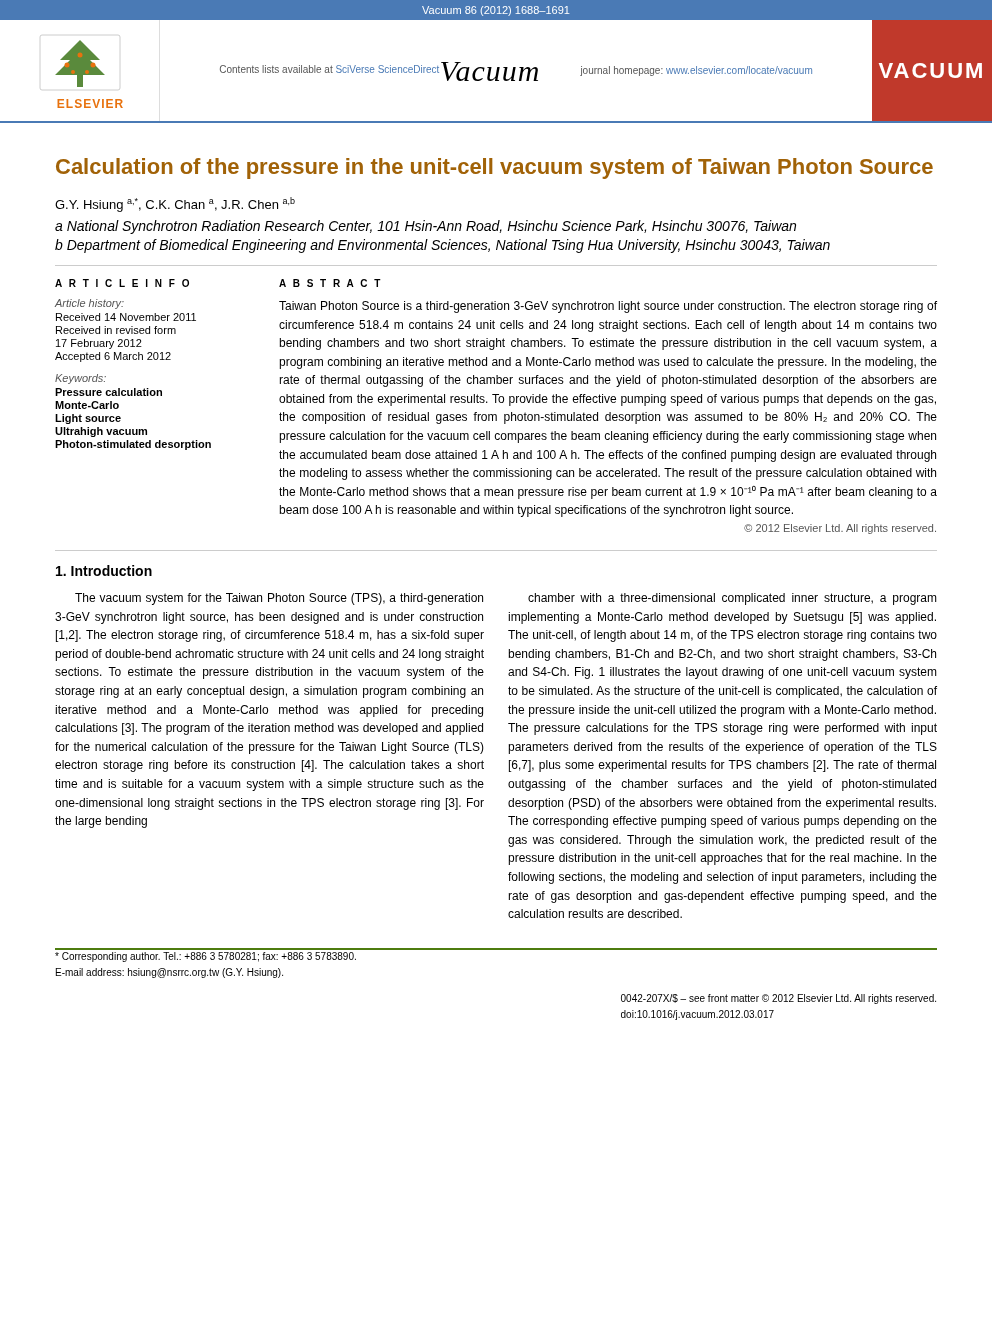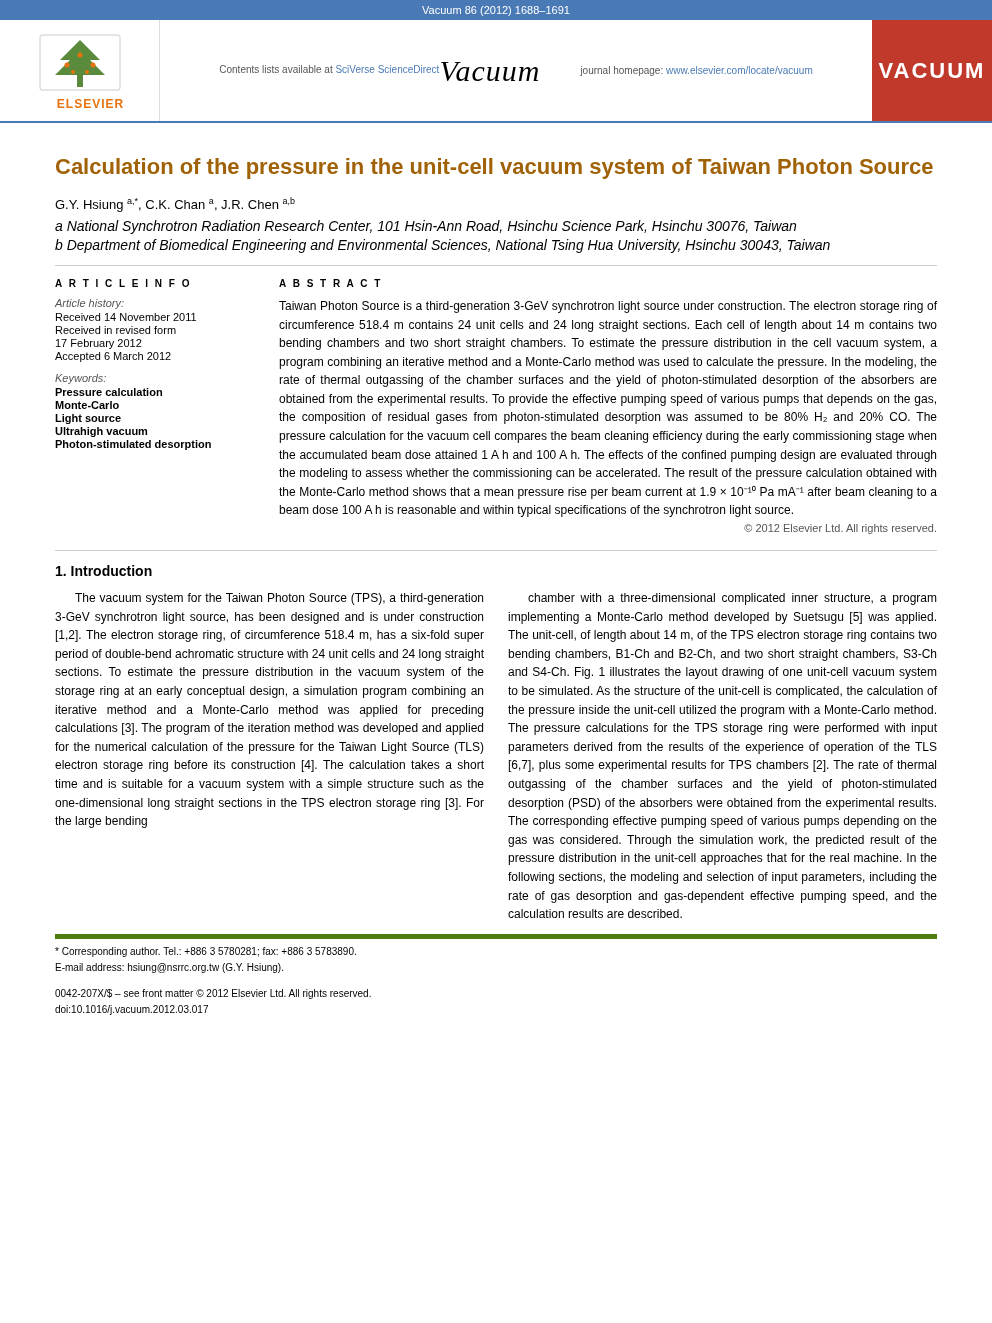--- a/index.html
+++ b/index.html
@@ -231,34 +231,33 @@
       font-family: Arial, sans-serif;
       margin-bottom: 8px;
       margin-top: 4px;
     }
     .body-para {
       margin-bottom: 8px;
       text-indent: 20px;
     }
     
     .footer-section {
-      border-top: 5px solid #4d7c0f;
-      margin-top: 2px;
-      padding-top: 6px;
+      border-top: 2px solid #4d7c0f;
+      margin-top: 16px;
     }
     .footnote-text {
       font-size: 10px;
       color: #000;
       font-family: Arial, sans-serif;
       margin-bottom: 2px;
       line-height: 1.4;
     }
     .footer-bottom {
       display: flex;
-      justify-content: flex-start;
+      justify-content: flex-end;
       margin-top: 12px;
       font-size: 10px;
       color: #000;
       font-family: Arial, sans-serif;
     }
     sup { font-size: 8px; }
   </style>
 </head>
 <body>
 

